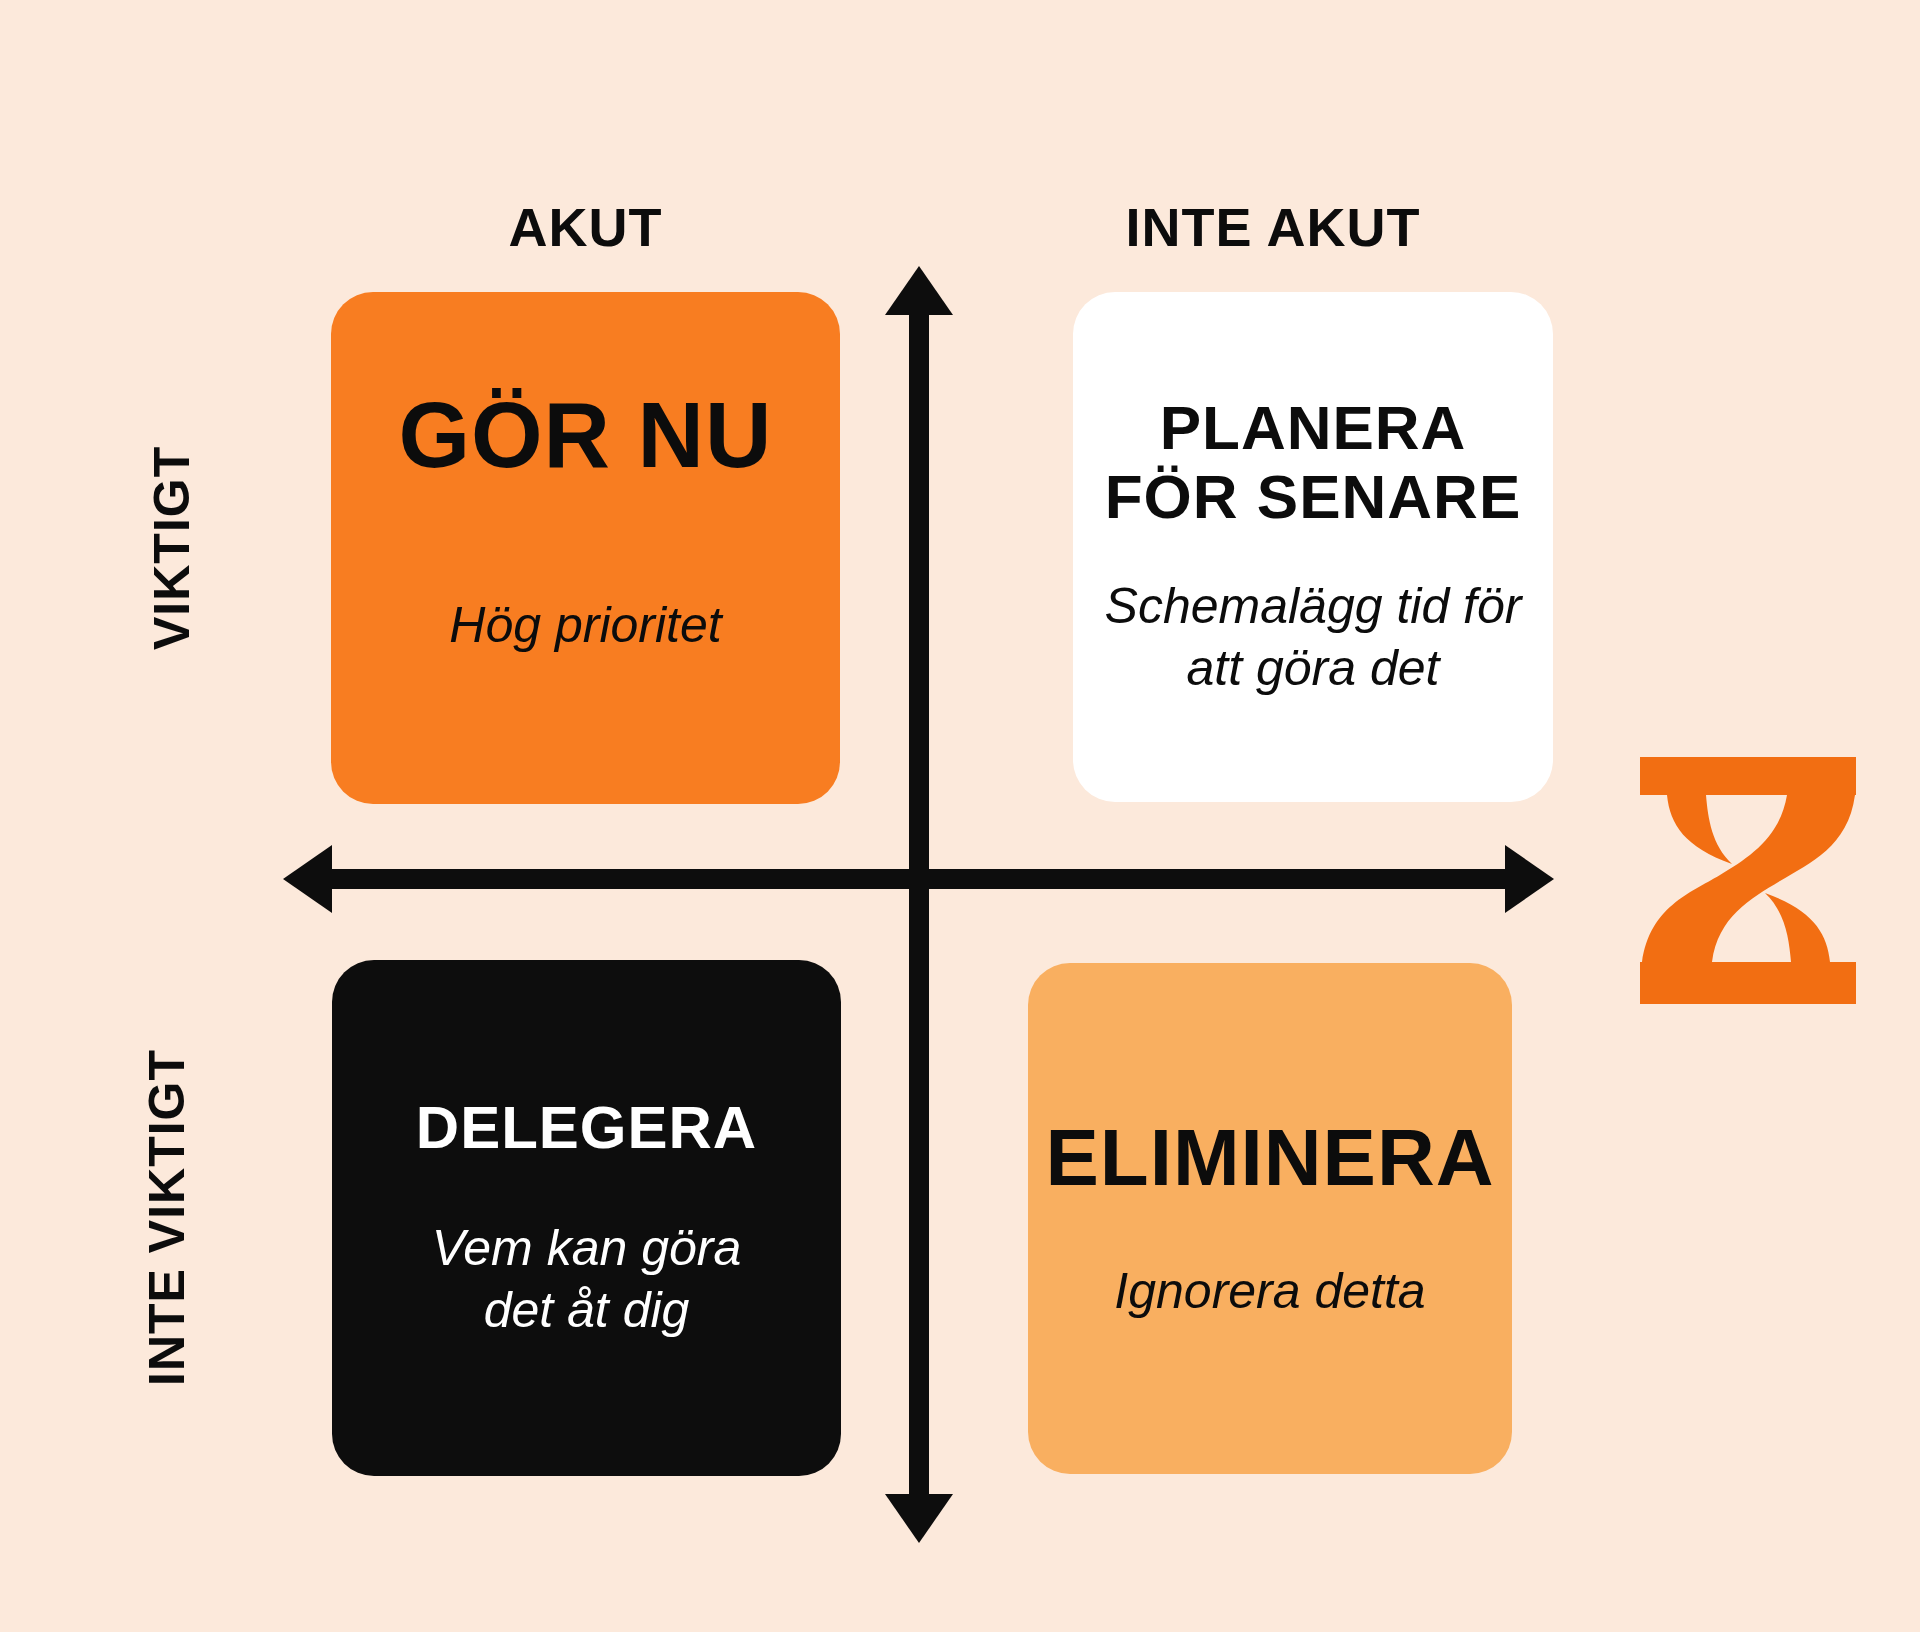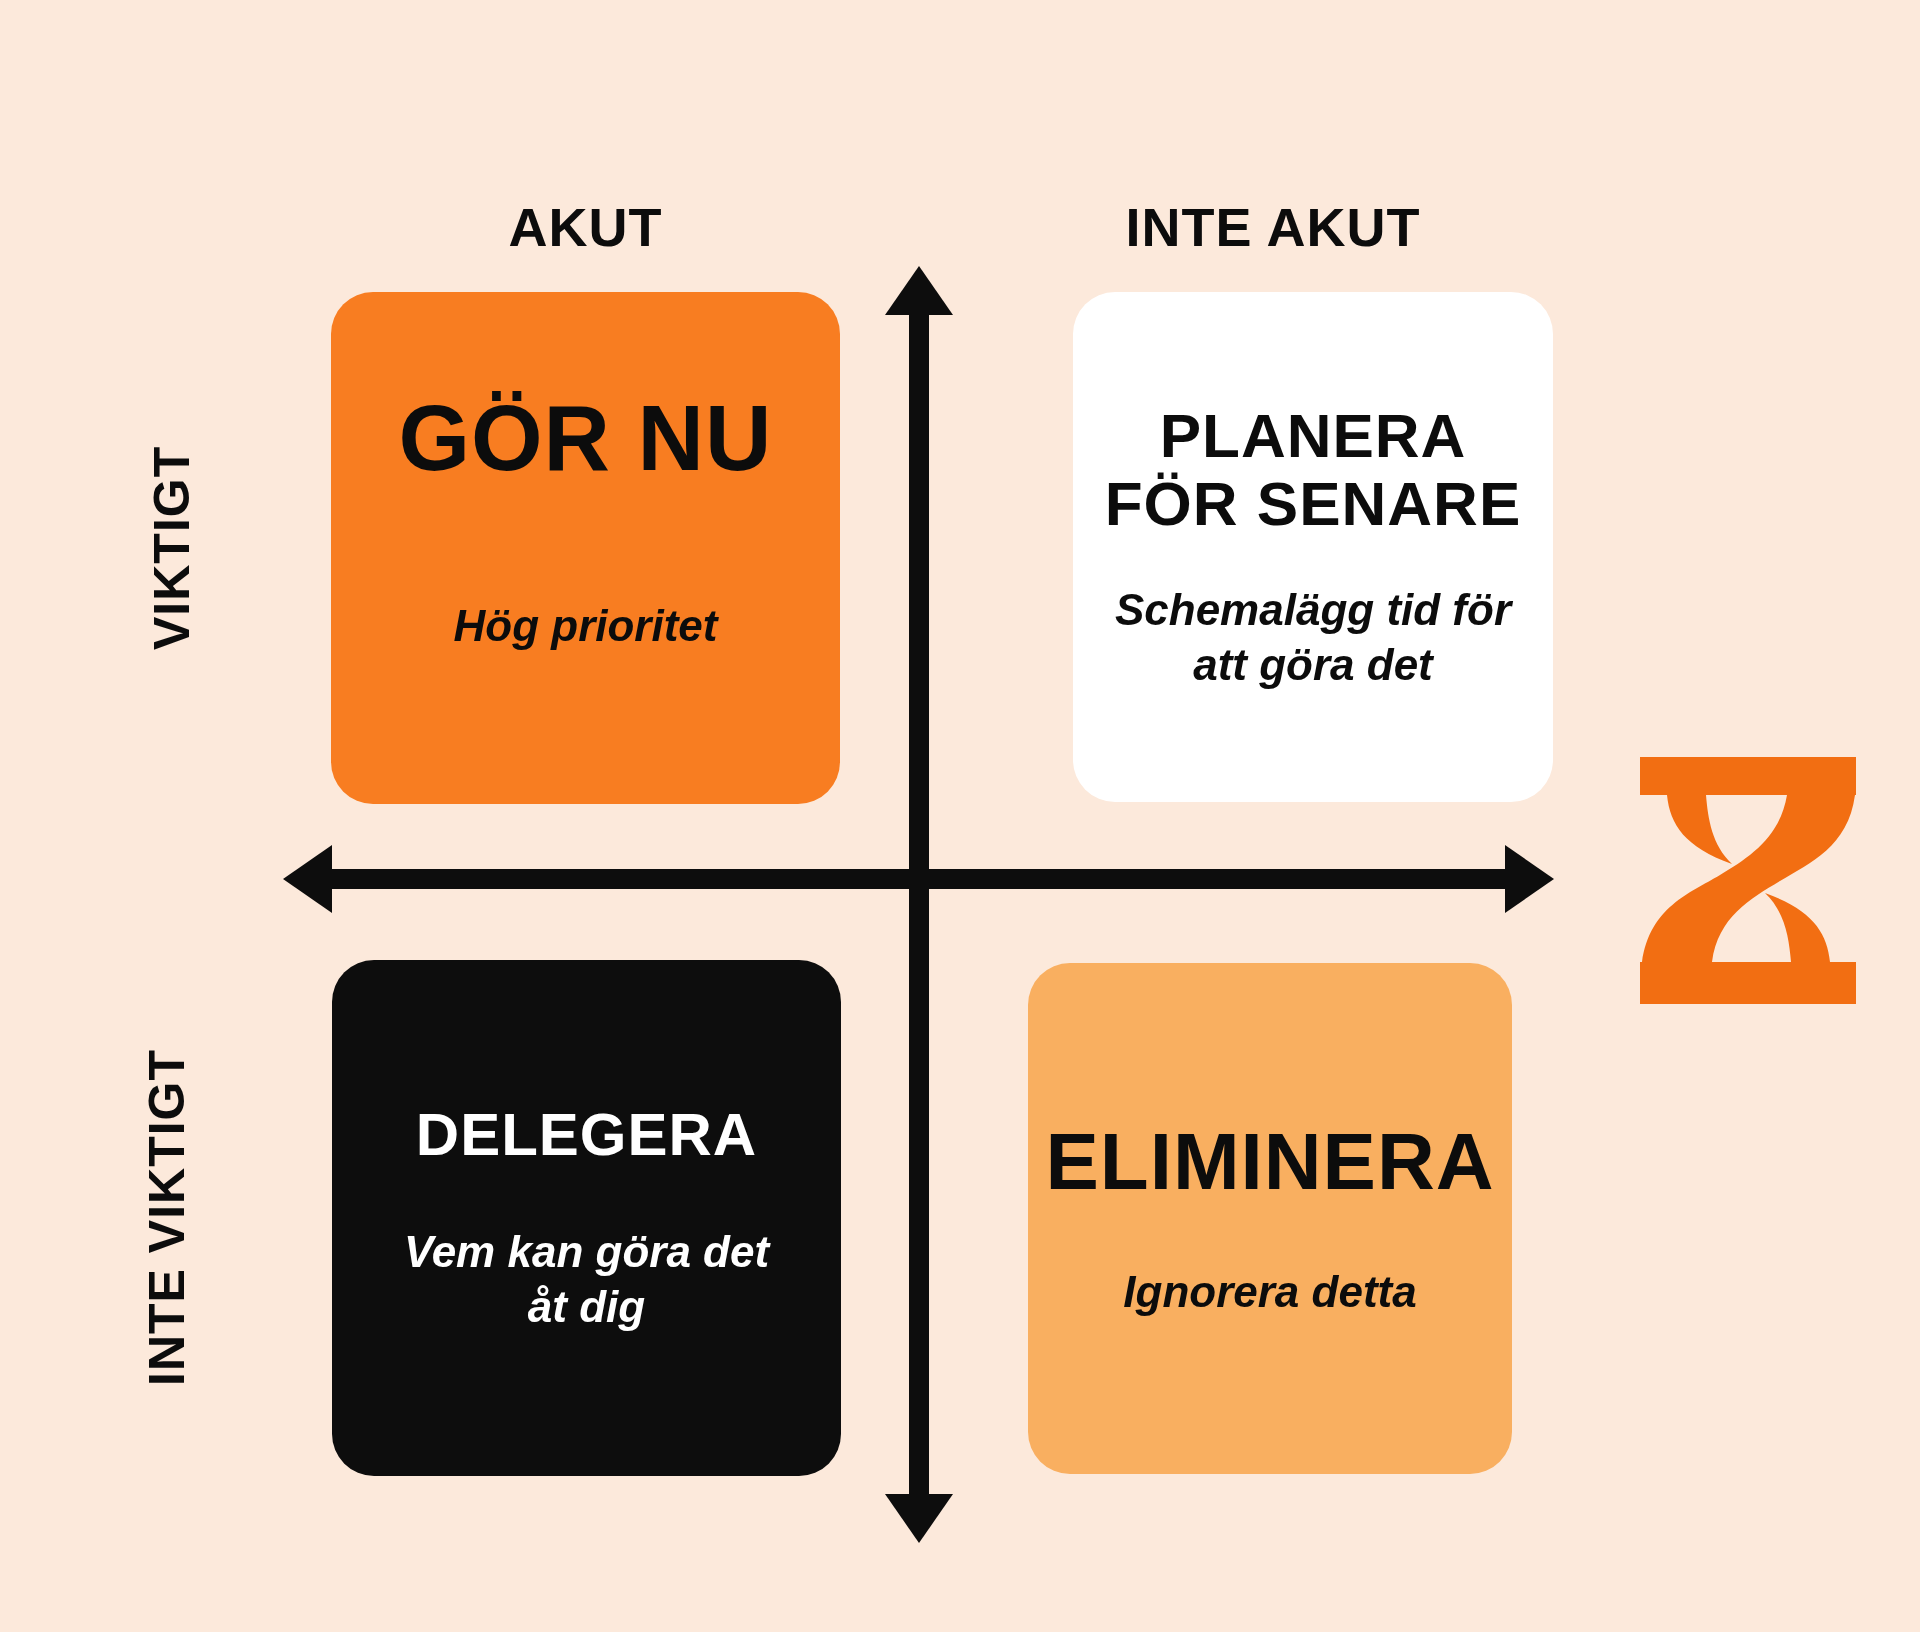--- a/index.html
+++ b/index.html
@@ -55,23 +55,23 @@
     justify-content: center;
     text-align: center;
     gap: 58px;
   }
   .card .title {
     font-weight: 700;
     letter-spacing: 1px;
     line-height: 1.1;
   }
   .card .subtitle {
-    font-weight: 700;
+    font-weight: 400;
     font-style: italic;
-    font-size: 44px;
+    font-size: 50px;
     line-height: 1.25;
   }
   .card.tl { left: 331px;  top: 292px; width: 509px; height: 512px;
              background: var(--quadrant-do-now, #F87D21); padding-bottom: 55px; gap: 108px; }
   .card.tl .title { font-size: 92px; }
   .card.tr { left: 1033px; top: 292px; width: 480px; height: 510px;
              background: var(--quadrant-plan, #FFFFFF); gap: 44px; margin-left: 40px; }
   .card.tr .title { font-size: 62px; max-width: 430px; }
   .card.tr .subtitle { max-width: 430px; }
   .card.bl { left: 332px;  top: 960px; width: 509px; height: 516px;

